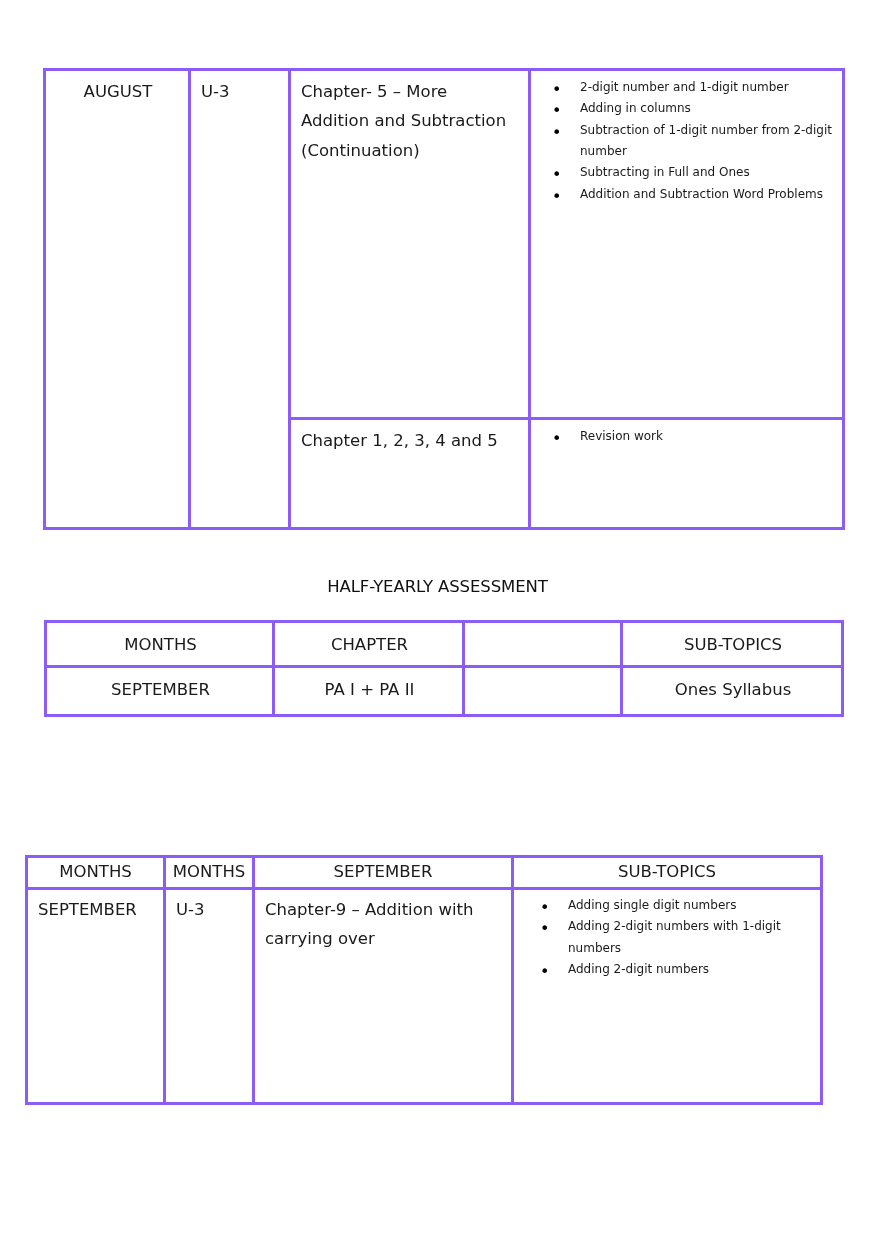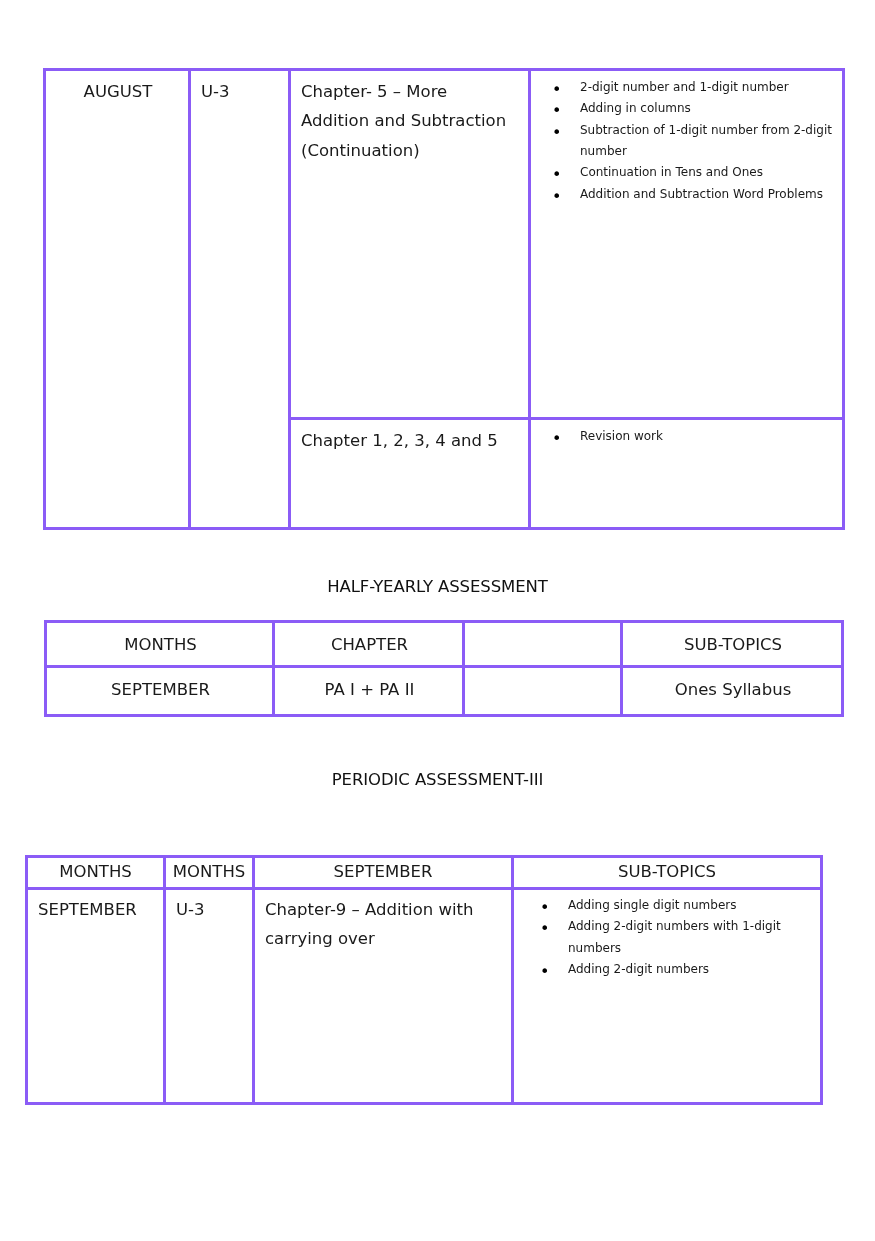--- a/index.html
+++ b/index.html
@@ -161,21 +161,21 @@
         </td>
         <td>
           <div class="cell">Chapter- 5 – More Addition and Subtraction (Continuation)</div>
         </td>
         <td>
           <div class="cell bullet-cell">
             <ul class="bullets">
               <li>2-digit number and 1-digit number</li>
               <li> Adding in columns</li>
               <li>Subtraction of 1-digit number from 2-digit number</li>
-              <li>Continuation in Tens and Ones</li>
+              <li>Subtracting in Full and Ones</li>
               <li>Addition and Subtraction Word Problems</li>
             </ul>
           </div>
         </td>
       </tr>
       <tr class="r2-h">
         <td>
           <div class="cell">Chapter 1, 2, 3, 4 and 5</div>
         </td>
         <td>
@@ -223,21 +223,20 @@
         <td>
           <div class="cell"></div>
         </td>
         <td>
           <div class="cell">Ones Syllabus</div>
         </td>
       </tr>
     </tbody>
   </table>
 
-  <div class="section-heading" id="heading-pa3">PERIODIC ASSESSMENT-III</div>
 
   <table class="doc-table" id="table-pa3">
     <colgroup>
       <col class="c-months">
         <col class="c-units">
         <col class="c-chaps">
         <col class="c-sub">
     </colgroup>
     <tbody>
       <tr>

